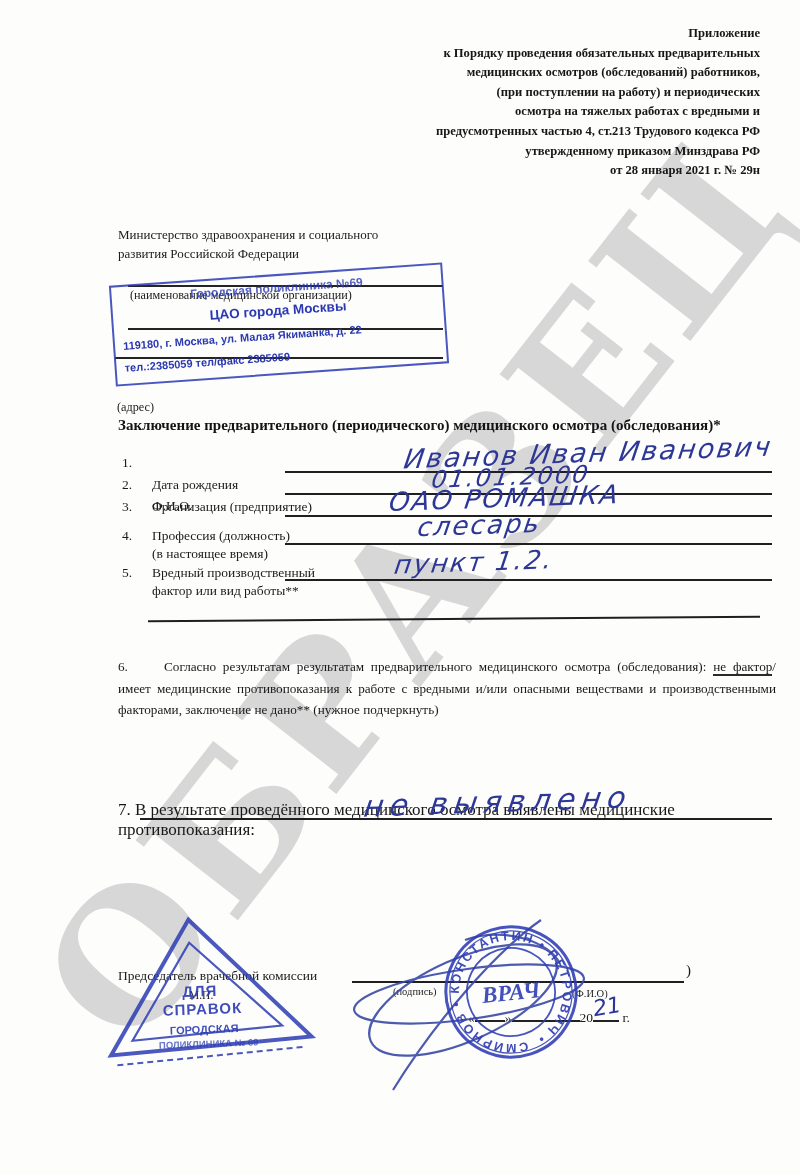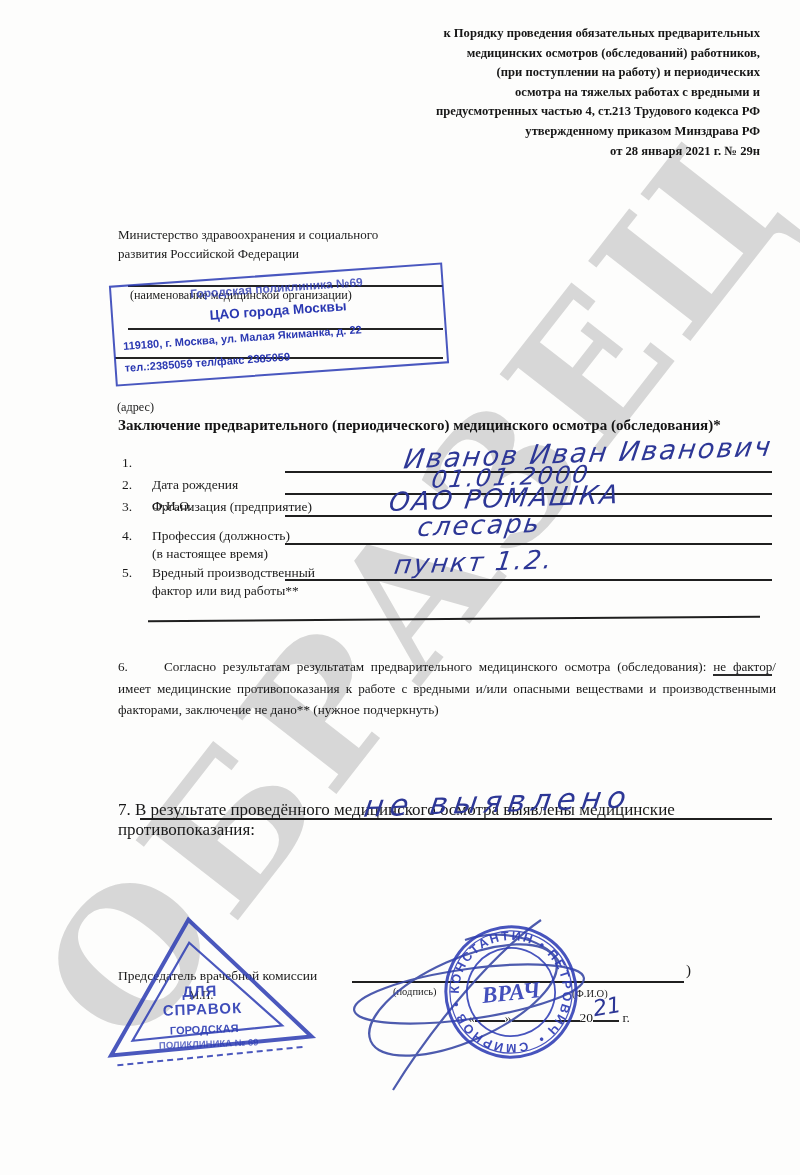--- a/index.html
+++ b/index.html
@@ -56,20 +56,21 @@
   .tri-svg{left:103px;top:916px;transform:rotate(-2deg);}
 </style>
 </head>
 <body>
 
 <div class="page">
 
   <div class="watermark">ОБРАЗЕЦ</div>
 
   <div class="hdr">
+    <div>Приложение</div>
     <div>к Порядку проведения обязательных предварительных</div>
     <div>медицинских осмотров (обследований) работников,</div>
     <div>(при поступлении на работу) и периодических</div>
     <div>осмотра на тяжелых работах с вредными и</div>
     <div>предусмотренных частью 4, ст.213 Трудового кодекса РФ</div>
     <div>утвержденному приказом Минздрава РФ</div>
     <div>от  28 января  2021 г. № 29н</div>
   </div>
 
   <div class="ministry">Министерство здравоохранения и социального развития Российской Федерации</div>

